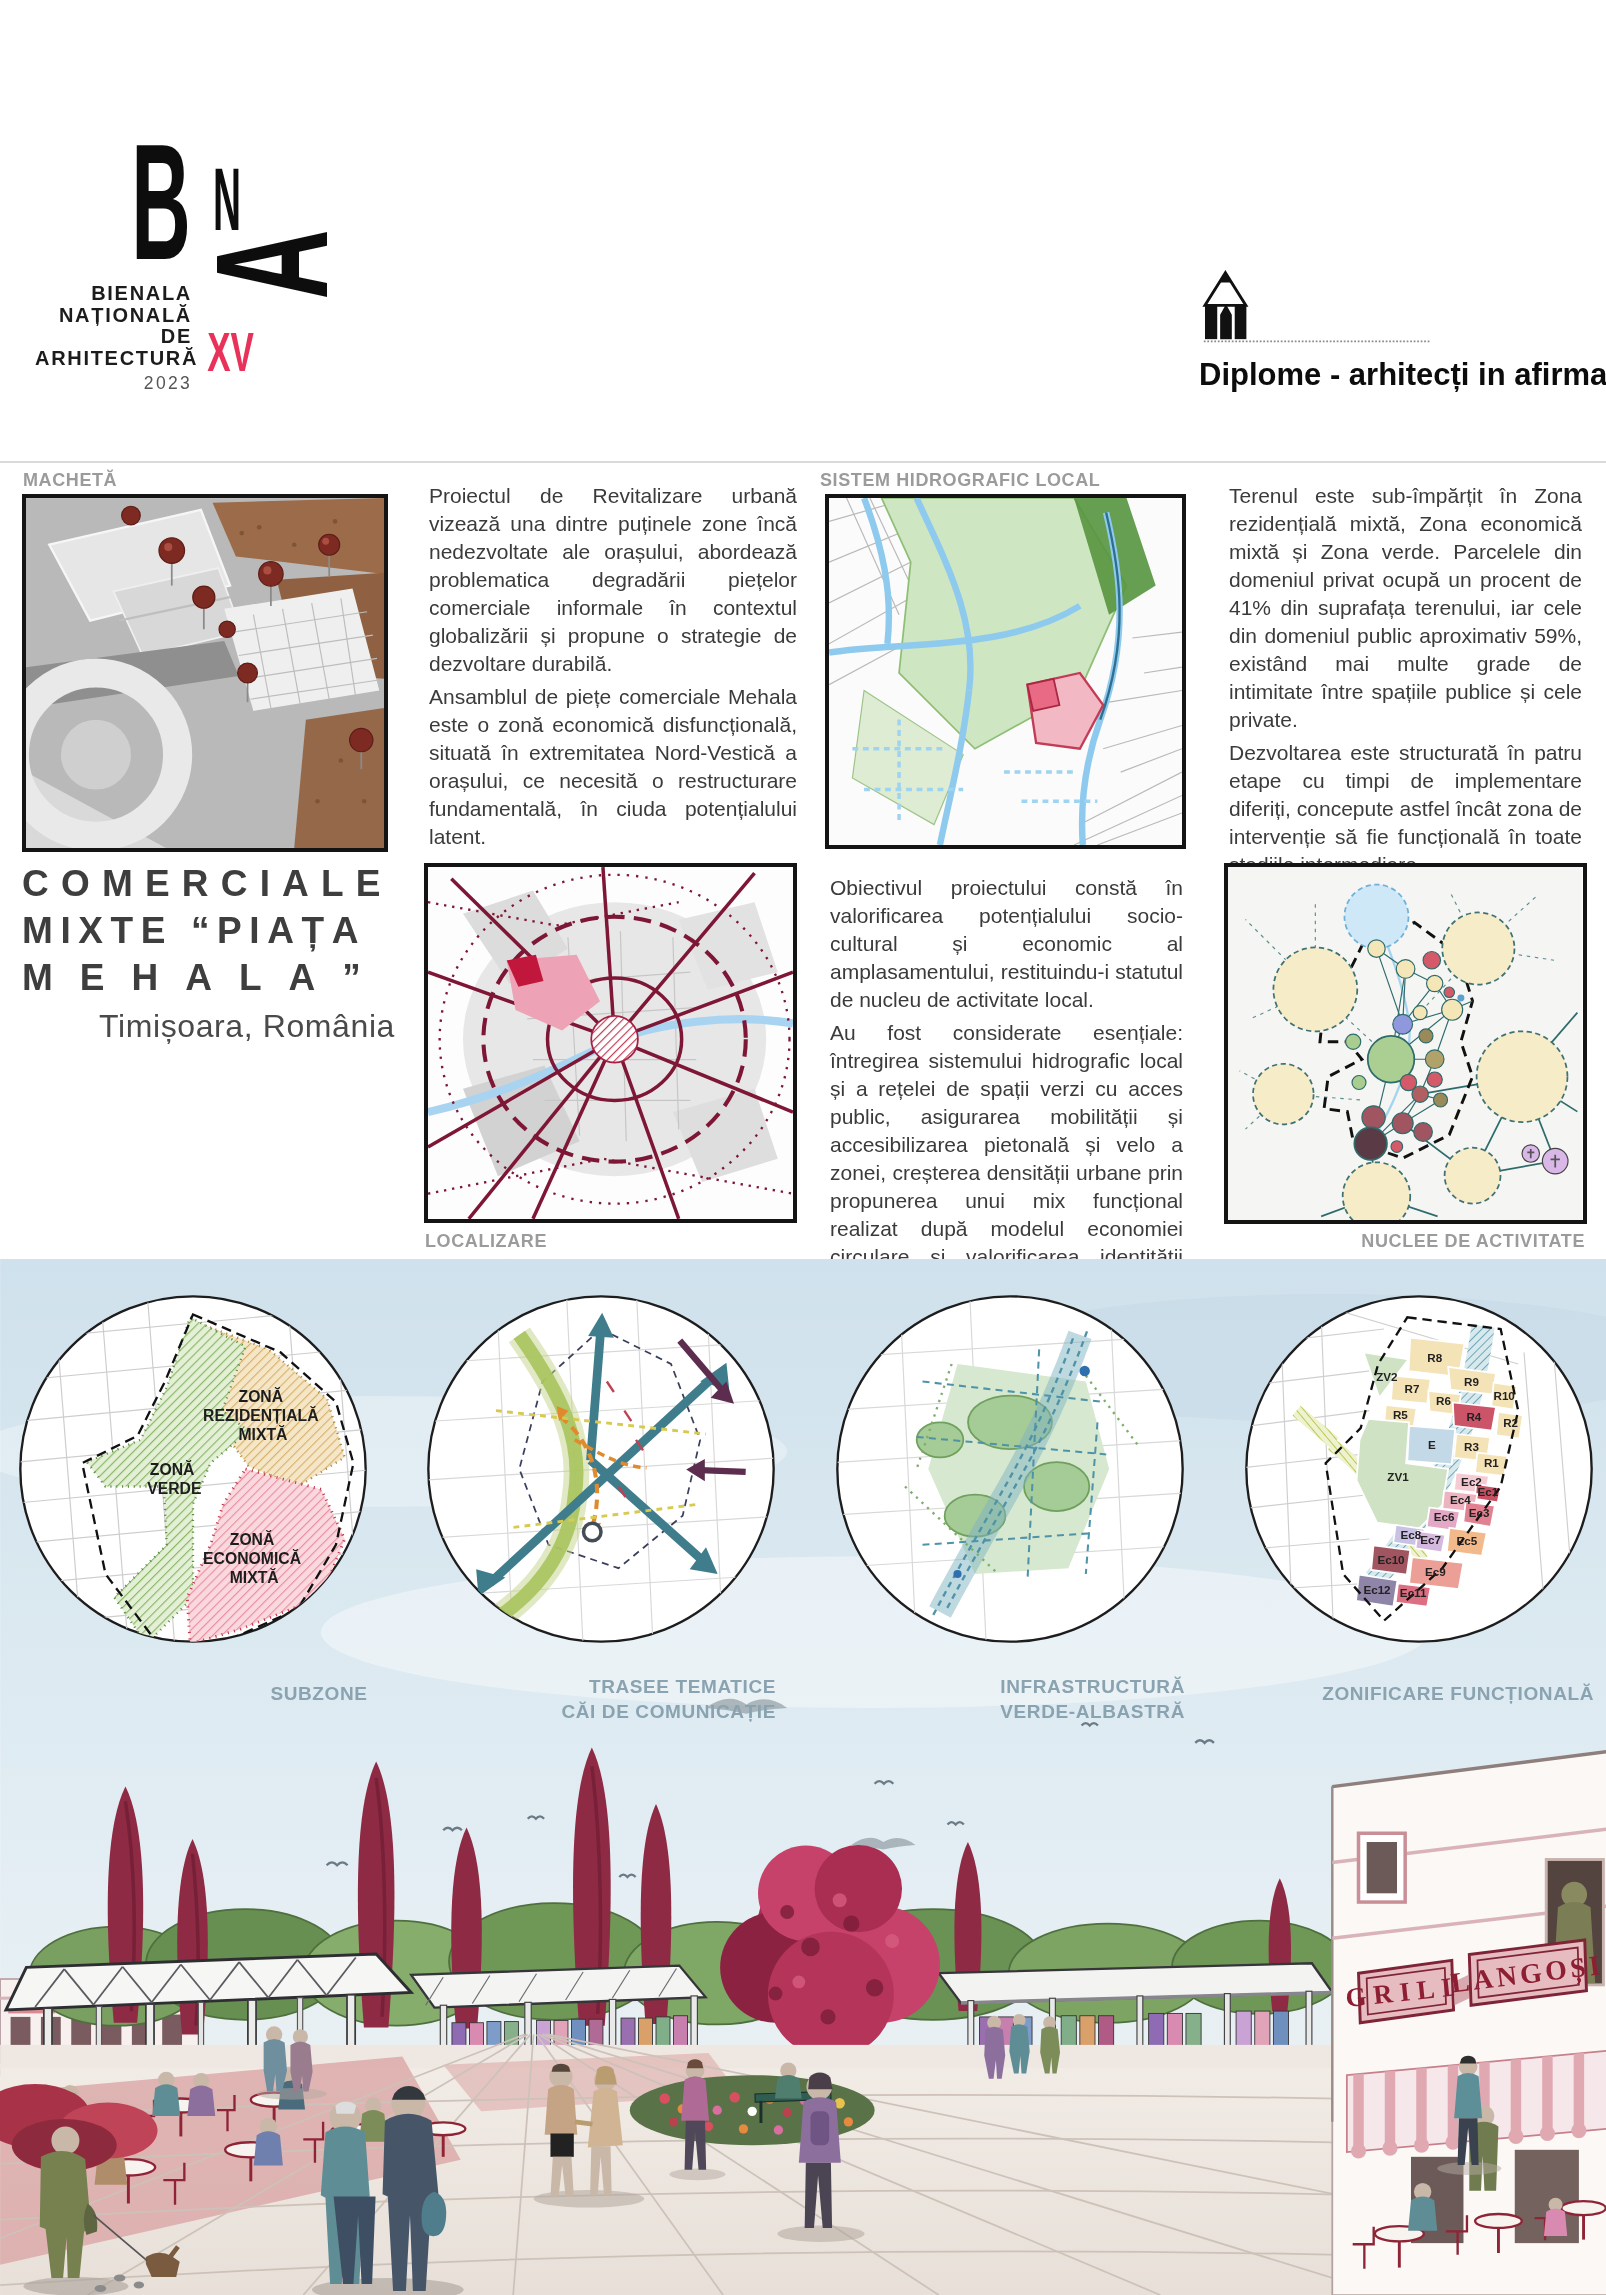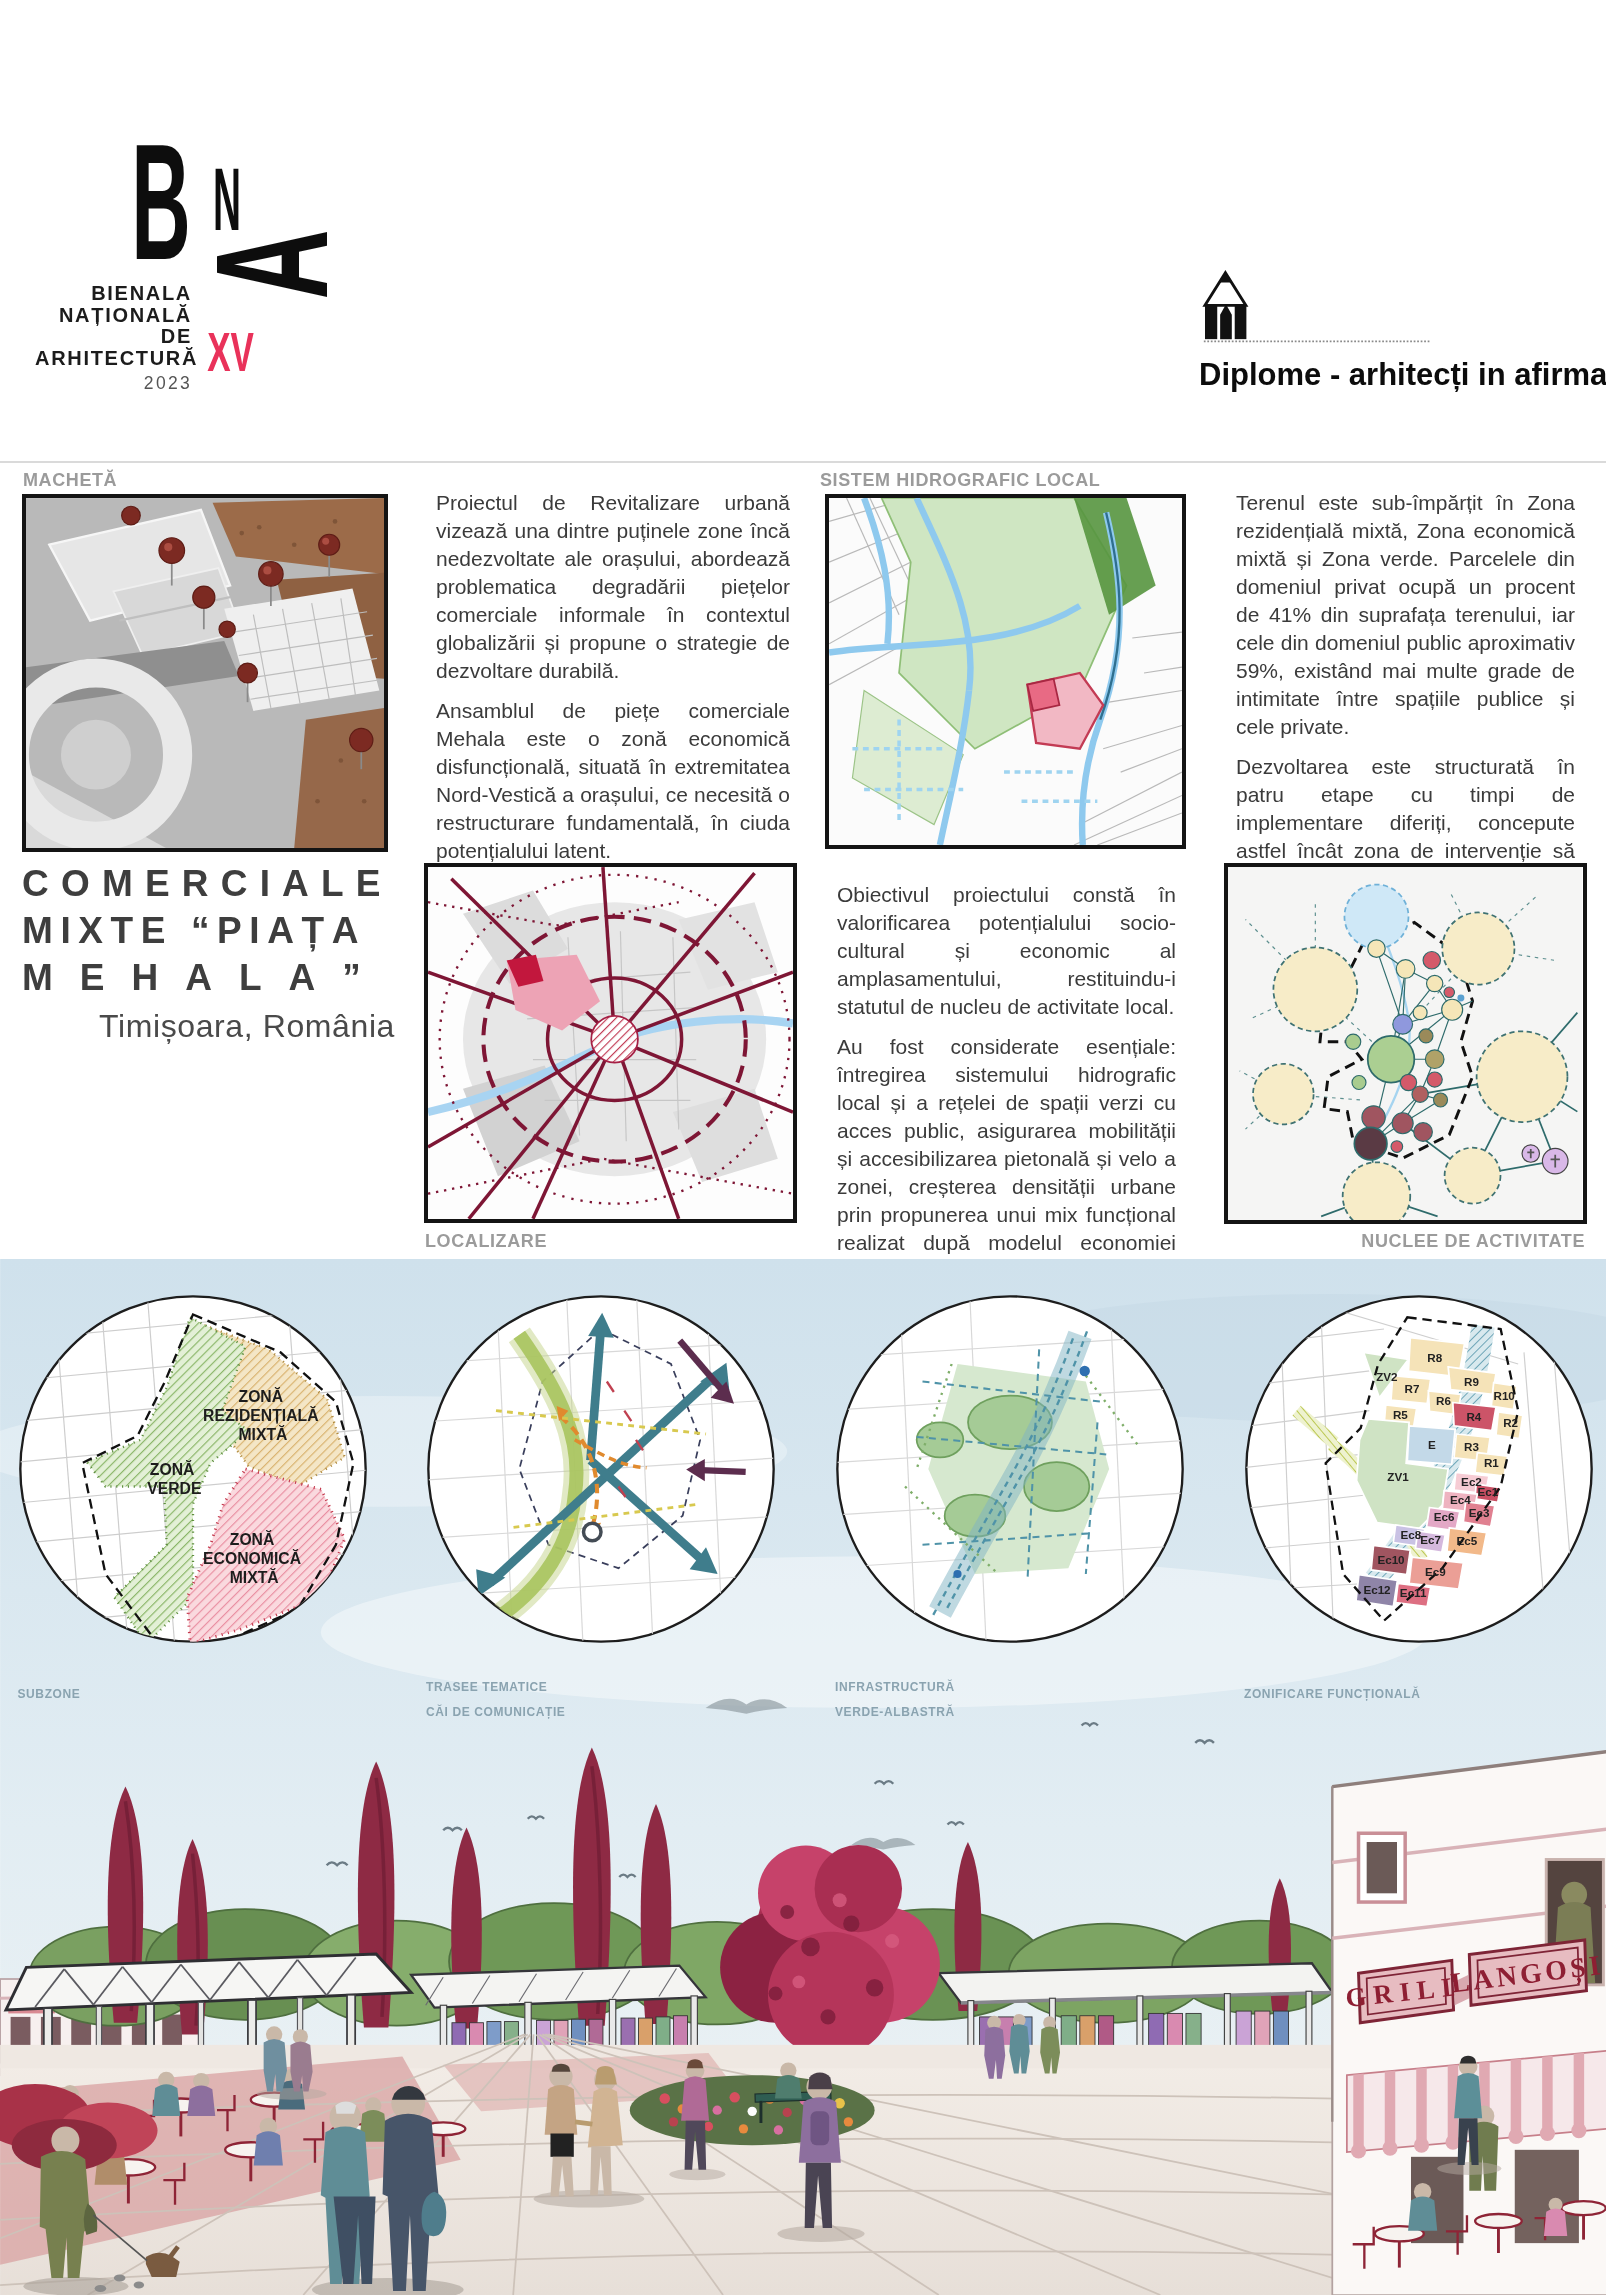--- a/index.html
+++ b/index.html
@@ -1,26 +1,26 @@
 <!DOCTYPE html>
 <html style="font-size:9.3px"><head>
 <meta charset="utf-8">
 <style>
   html,body{margin:0;padding:0;background:#777;}
   .poster{position:relative;width:1607px;height:2295px;background:#ffffff;
           font-family:"Liberation Sans","DejaVu Sans",sans-serif;overflow:hidden;}
   .abs{position:absolute;}
   .panel-label{font-size:18px;font-weight:700;color:#9b9b9b;letter-spacing:0.6px;white-space:nowrap;}
   .para{font-size:21px;line-height:28px;color:#3b3b3b;text-align:justify;}
-  .para p{margin:12px;}
+  .para p{margin:5px;}
   .map-frame{border:4.1px solid #141414;background:#fff;box-sizing:border-box;}
   .title-line{font-weight:700;color:#3e3e3e;font-size:37px;line-height:47px;white-space:nowrap;}
   .ls1{letter-spacing:2.9px}.ls2{letter-spacing:1.2px}.ls3{letter-spacing:12.2px}.ls4{letter-spacing:7.6px}.ls5{letter-spacing:27px}
   .subtitle{font-size:32px;color:#4a4a4a;margin-top:7px;letter-spacing:0.6px;font-weight:400;text-align:right;}
-  .circle-caption{position:absolute;text-align:left;font-weight:700;font-size:12px;line-height:24.5px;
+  .circle-caption{position:absolute;text-align:right;font-weight:700;font-size:19px;line-height:24.5px;
                   color:#8aa3b0;letter-spacing:0.6px;}
   .logo-org{position:absolute;text-align:right;font-weight:700;color:#1c1c1c;font-size:20px;line-height:21.6px;letter-spacing:1.7px;}
   .logo-year{font-weight:400;color:#555;font-size:17.5px;letter-spacing:2.3px;margin-top:3.5px;}
   .header-cat{position:absolute;font-size:31px;font-weight:700;color:#0c0c0c;white-space:nowrap;}
   .zcode{font:bold 20px "Liberation Sans",sans-serif;fill:#222;text-anchor:middle;}
   .subzlab{font:bold 27px "Liberation Sans",sans-serif;fill:#1d1d1d;text-anchor:middle;}
   svg{display:block;}
 </style>
 </head>
 <body>

